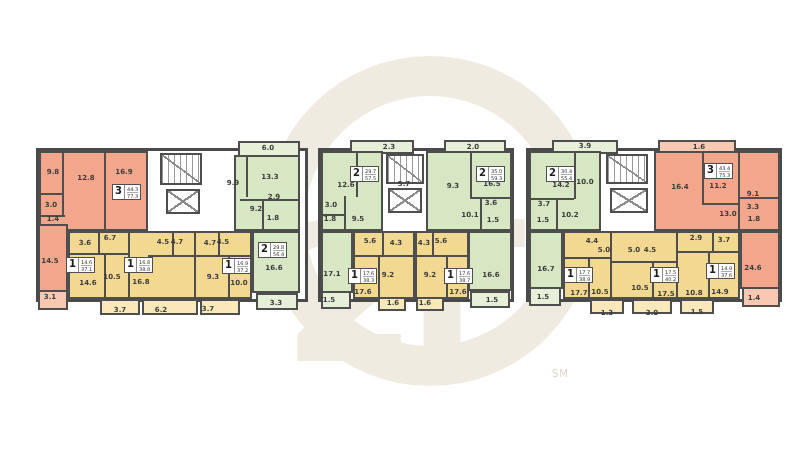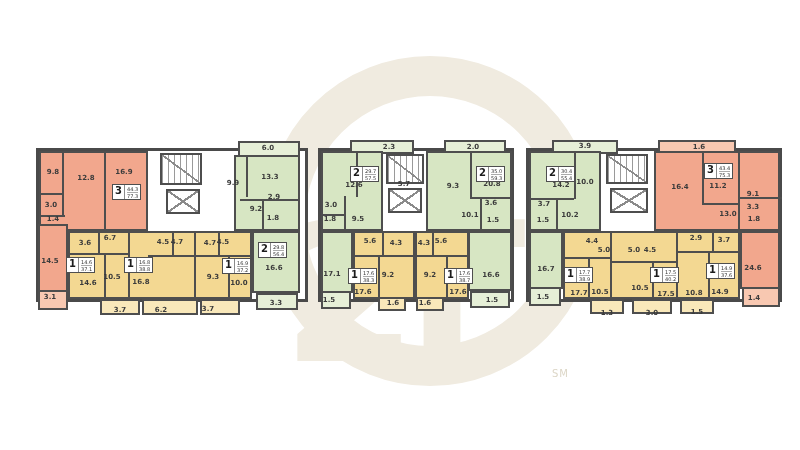--- a/index.html
+++ b/index.html
@@ -168,30 +168,30 @@
   <div class="wall" style="left:470px;top:197px;width:42px;height:2px"></div>
   <div class="wall" style="left:480px;top:199px;width:2px;height:32px"></div>
   <div class="wall" style="left:382px;top:231px;width:2px;height:24px"></div>
   <div class="wall" style="left:353px;top:255px;width:62px;height:2px"></div>
   <div class="wall" style="left:378px;top:257px;width:2px;height:42px"></div>
   <div class="wall" style="left:432px;top:231px;width:2px;height:24px"></div>
   <div class="wall" style="left:415px;top:255px;width:54px;height:2px"></div>
   <div class="wall" style="left:446px;top:257px;width:2px;height:42px"></div>
 
   <span class="lbl" style="left:389px;top:147px">2.3</span>
-  <span class="lbl" style="left:354px;top:185px">12.6</span>
+  <span class="lbl" style="left:346px;top:185px">12.6</span>
   <span class="lbl" style="left:404px;top:184px">5.7</span>
   <span class="lbl" style="left:331px;top:205px">3.0</span>
   <span class="lbl" style="left:330px;top:219px">1.8</span>
   <span class="lbl" style="left:358px;top:219px">9.5</span>
   <span class="lbl" style="left:332px;top:274px">17.1</span>
   <span class="lbl" style="left:329px;top:300px">1.5</span>
   <span class="lbl" style="left:473px;top:147px">2.0</span>
   <span class="lbl" style="left:453px;top:186px">9.3</span>
-  <span class="lbl" style="left:492px;top:184px">20.8</span>
+  <span class="lbl" style="left:492px;top:184px">16.5</span>
   <span class="lbl" style="left:491px;top:203px">3.6</span>
   <span class="lbl" style="left:493px;top:220px">1.5</span>
   <span class="lbl" style="left:470px;top:215px">10.1</span>
   <span class="lbl" style="left:491px;top:275px">16.6</span>
   <span class="lbl" style="left:492px;top:300px">1.5</span>
   <span class="lbl" style="left:370px;top:241px">5.6</span>
   <span class="lbl" style="left:396px;top:243px">4.3</span>
   <span class="lbl" style="left:388px;top:275px">9.2</span>
   <span class="lbl" style="left:363px;top:292px">17.6</span>
   <span class="lbl" style="left:393px;top:303px">1.6</span>

